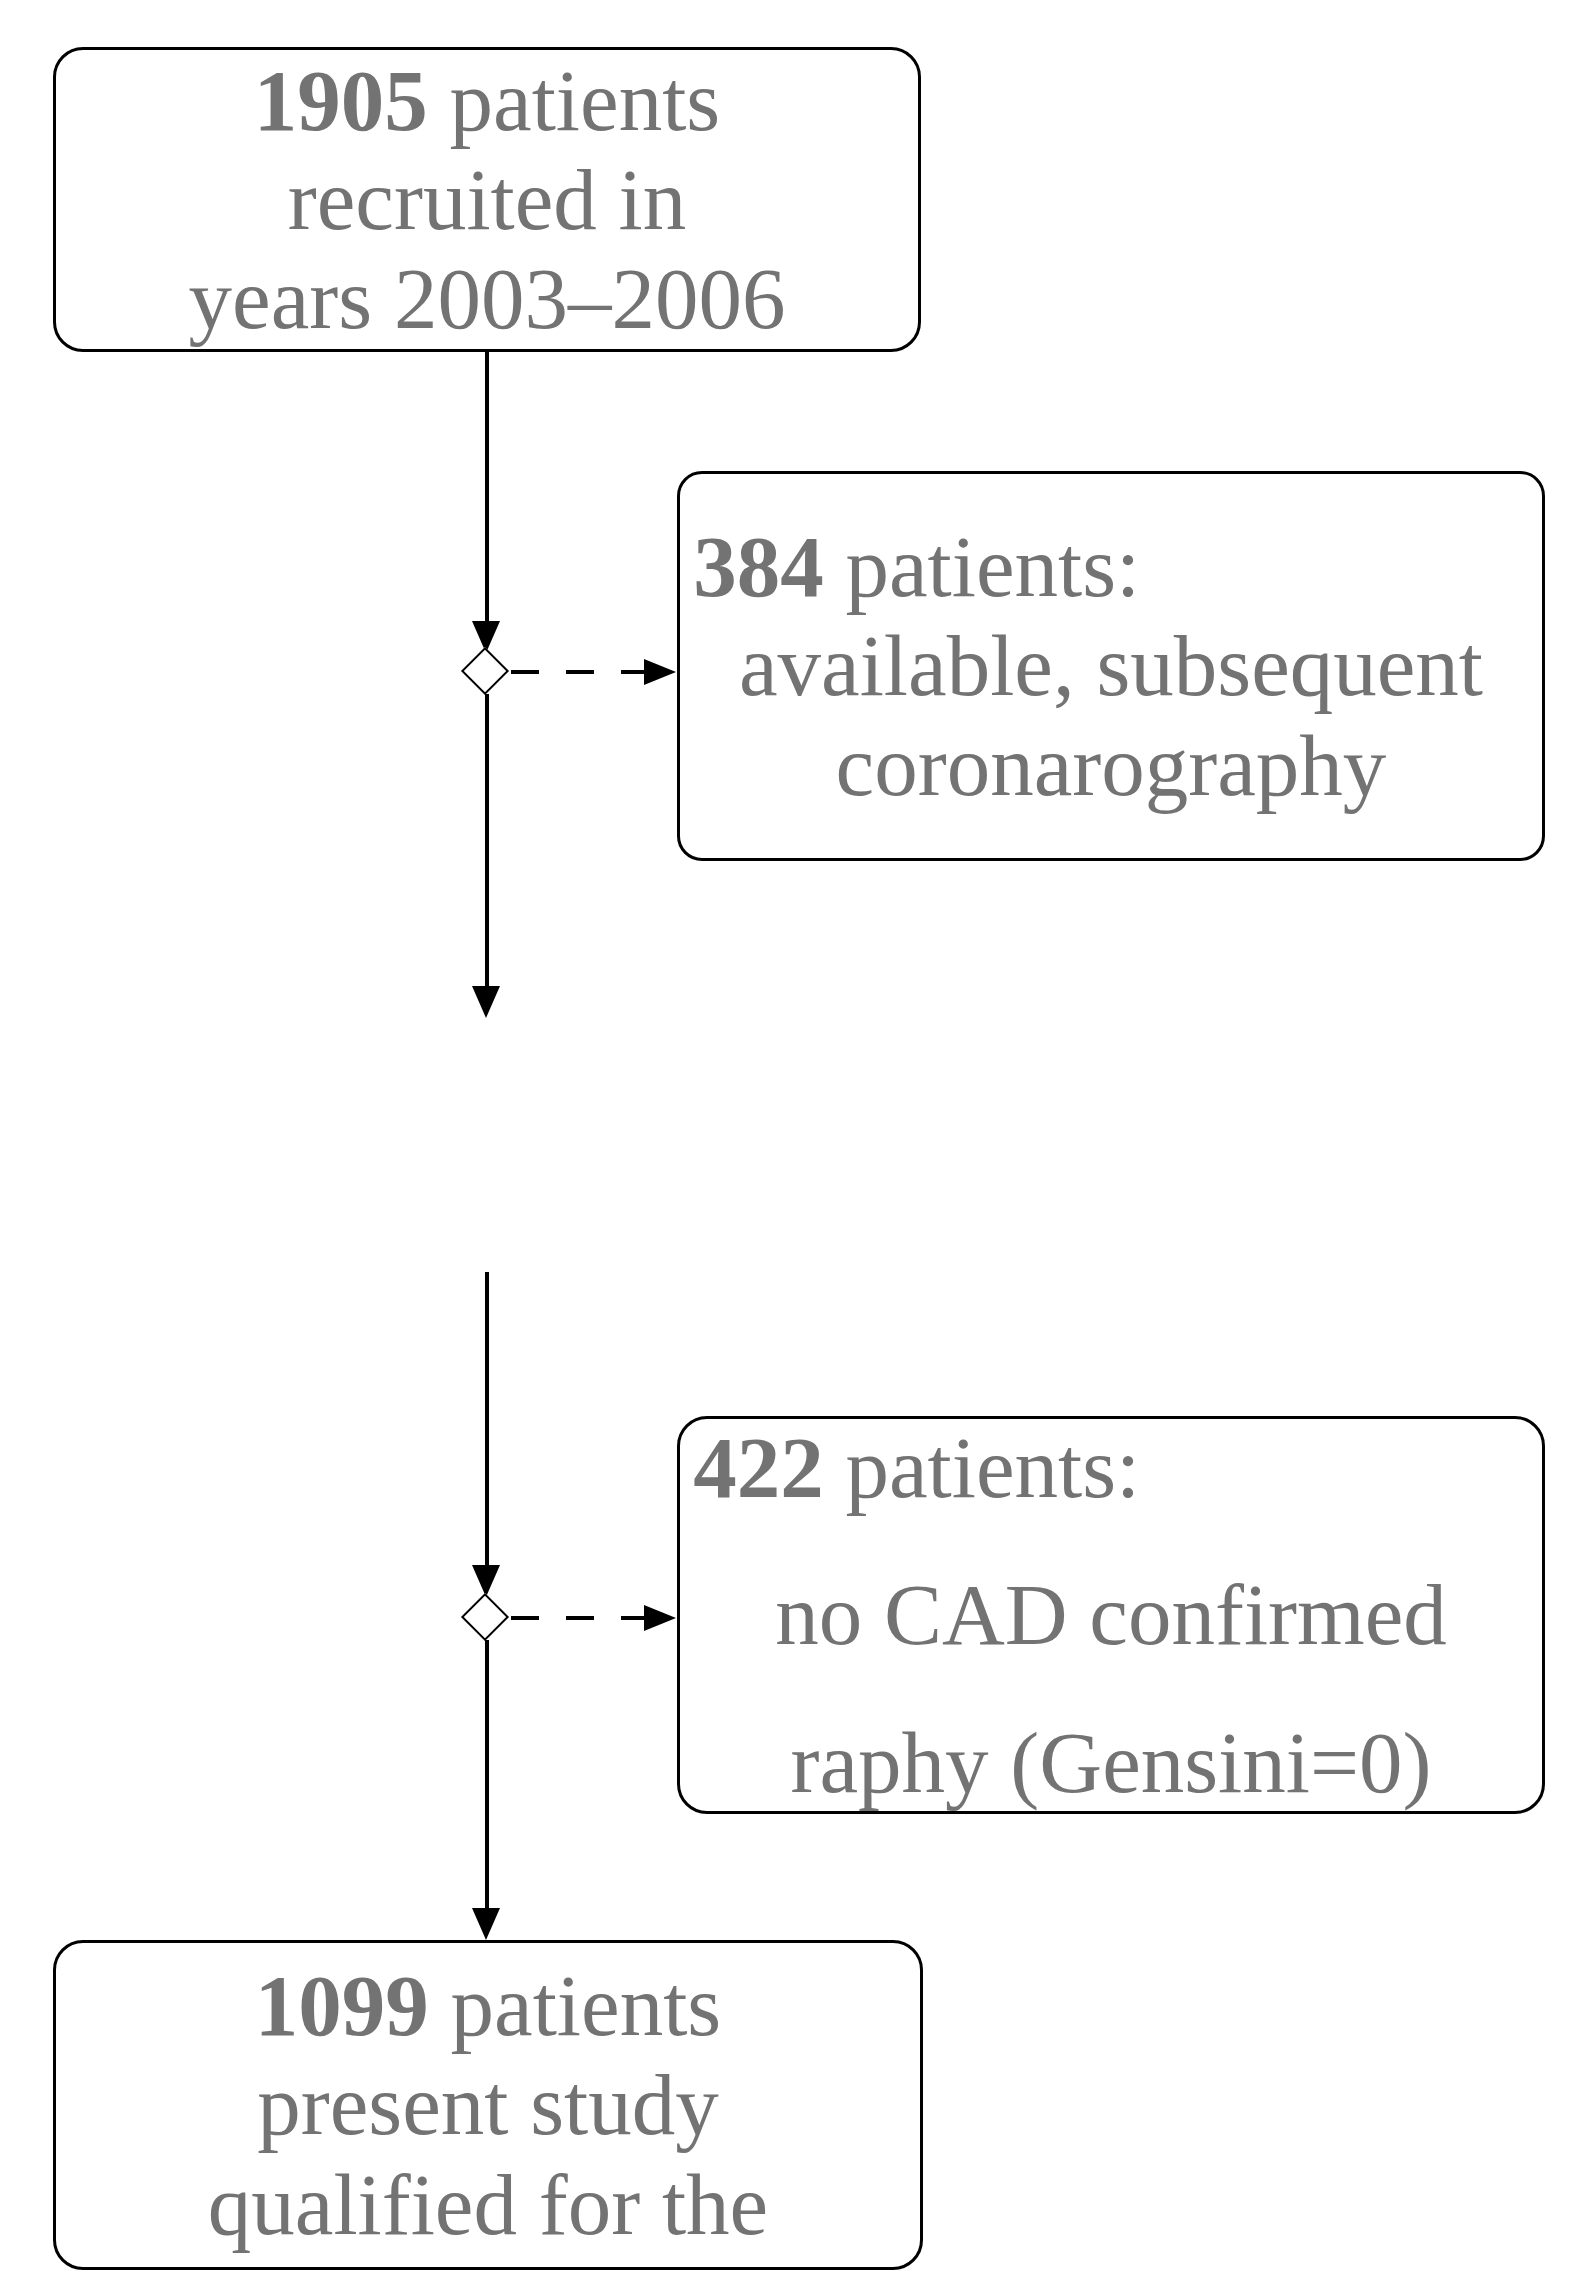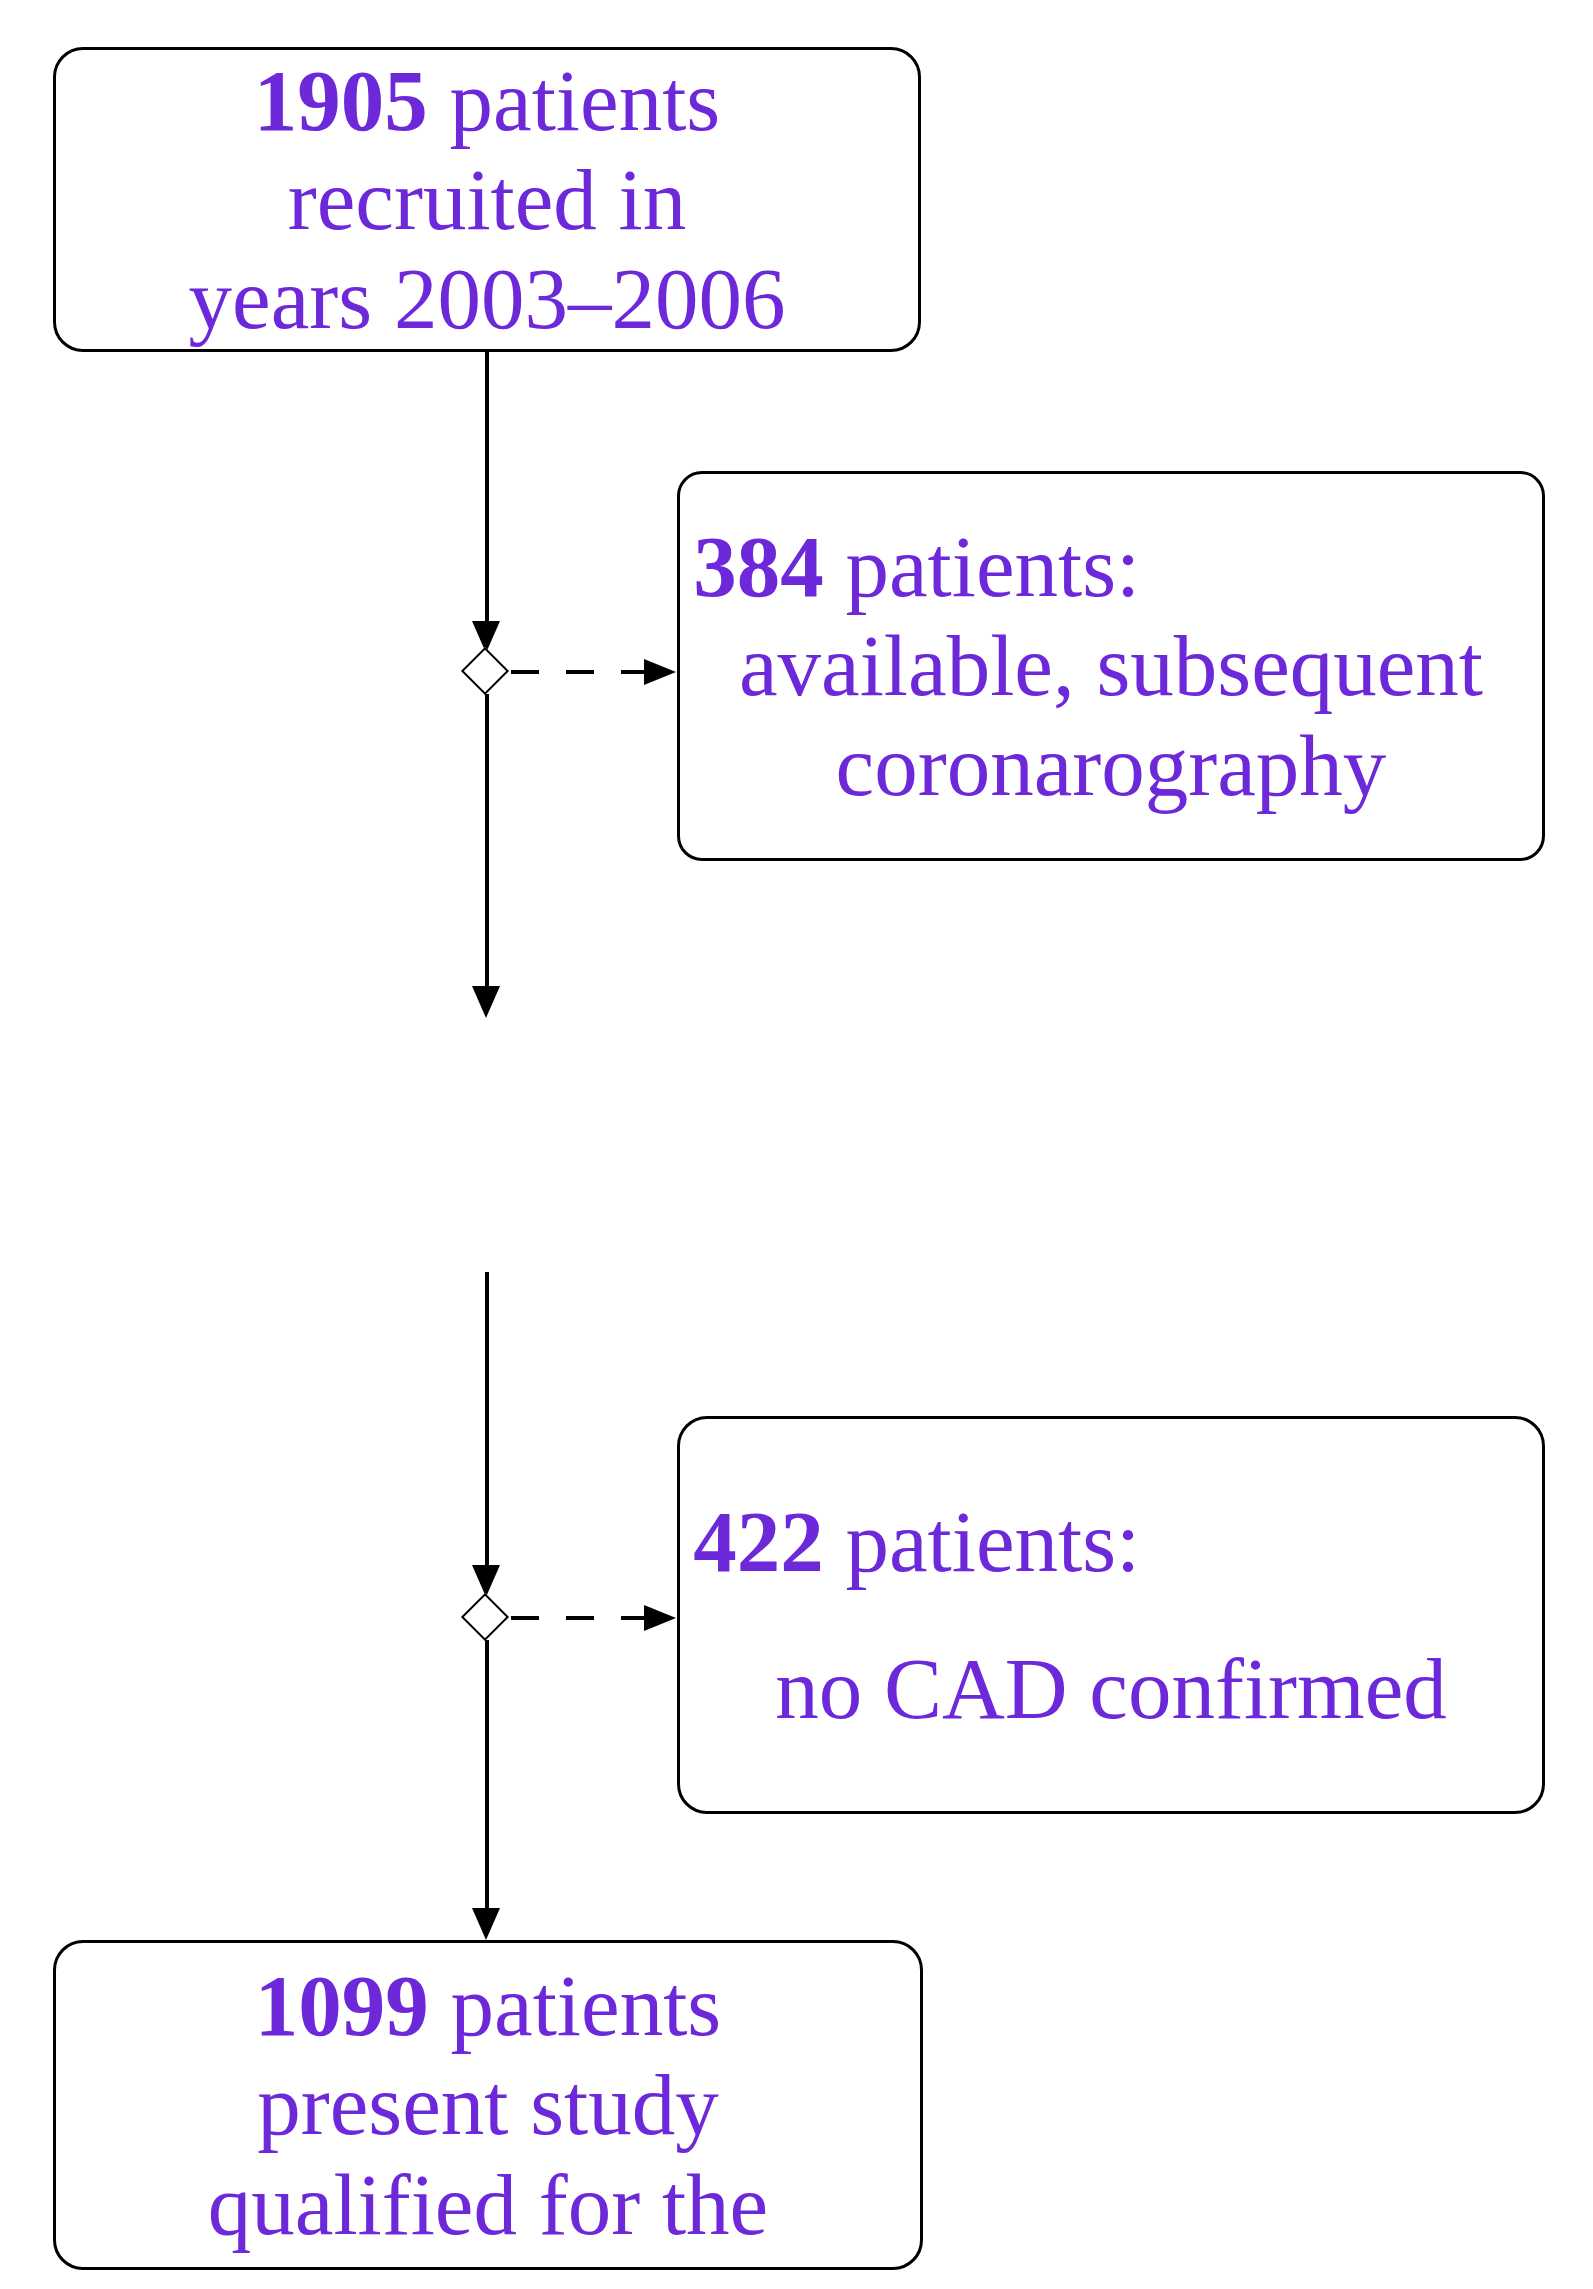--- a/index.html
+++ b/index.html
@@ -6,21 +6,21 @@
     margin: 0;
     padding: 0;
     background: #ffffff;
   }
   .canvas {
     position: relative;
     width: 1594px;
     height: 2289px;
     background: #ffffff;
     font-family: "Liberation Serif", "DejaVu Serif", serif;
-    color: #6d28d9;
+    color: #737373;
     overflow: hidden;
   }
   .node {
     position: absolute;
     border: 3.8px solid #000000;
     border-radius: 30px;
     background: #ffffff;
     box-sizing: border-box;
     display: flex;
     flex-direction: column;
@@ -138,20 +138,21 @@
   <div class="vline vseg3"></div>
   <div class="arrow-down adown3"></div>
   <div class="diamond diamond2"></div>
 
   <div class="dashline dash2"></div>
   <div class="arrow-right aright2"></div>
 
   <div class="node node-excl-cad">
     <div class="tline left"><span class="num">422</span><span> patients:</span></div>
     <div class="tline">no CAD confirmed</div>
+    <div class="tline">raphy (Gensini=0)</div>
   </div>
 
   <div class="vline vseg4"></div>
   <div class="arrow-down adown4"></div>
 
   <div class="node node-qualified">
     <div class="tline"><span class="num">1099</span><span> patients</span></div>
     <div class="tline">present study</div>
     <div class="tline">qualified for the</div>
   </div>

